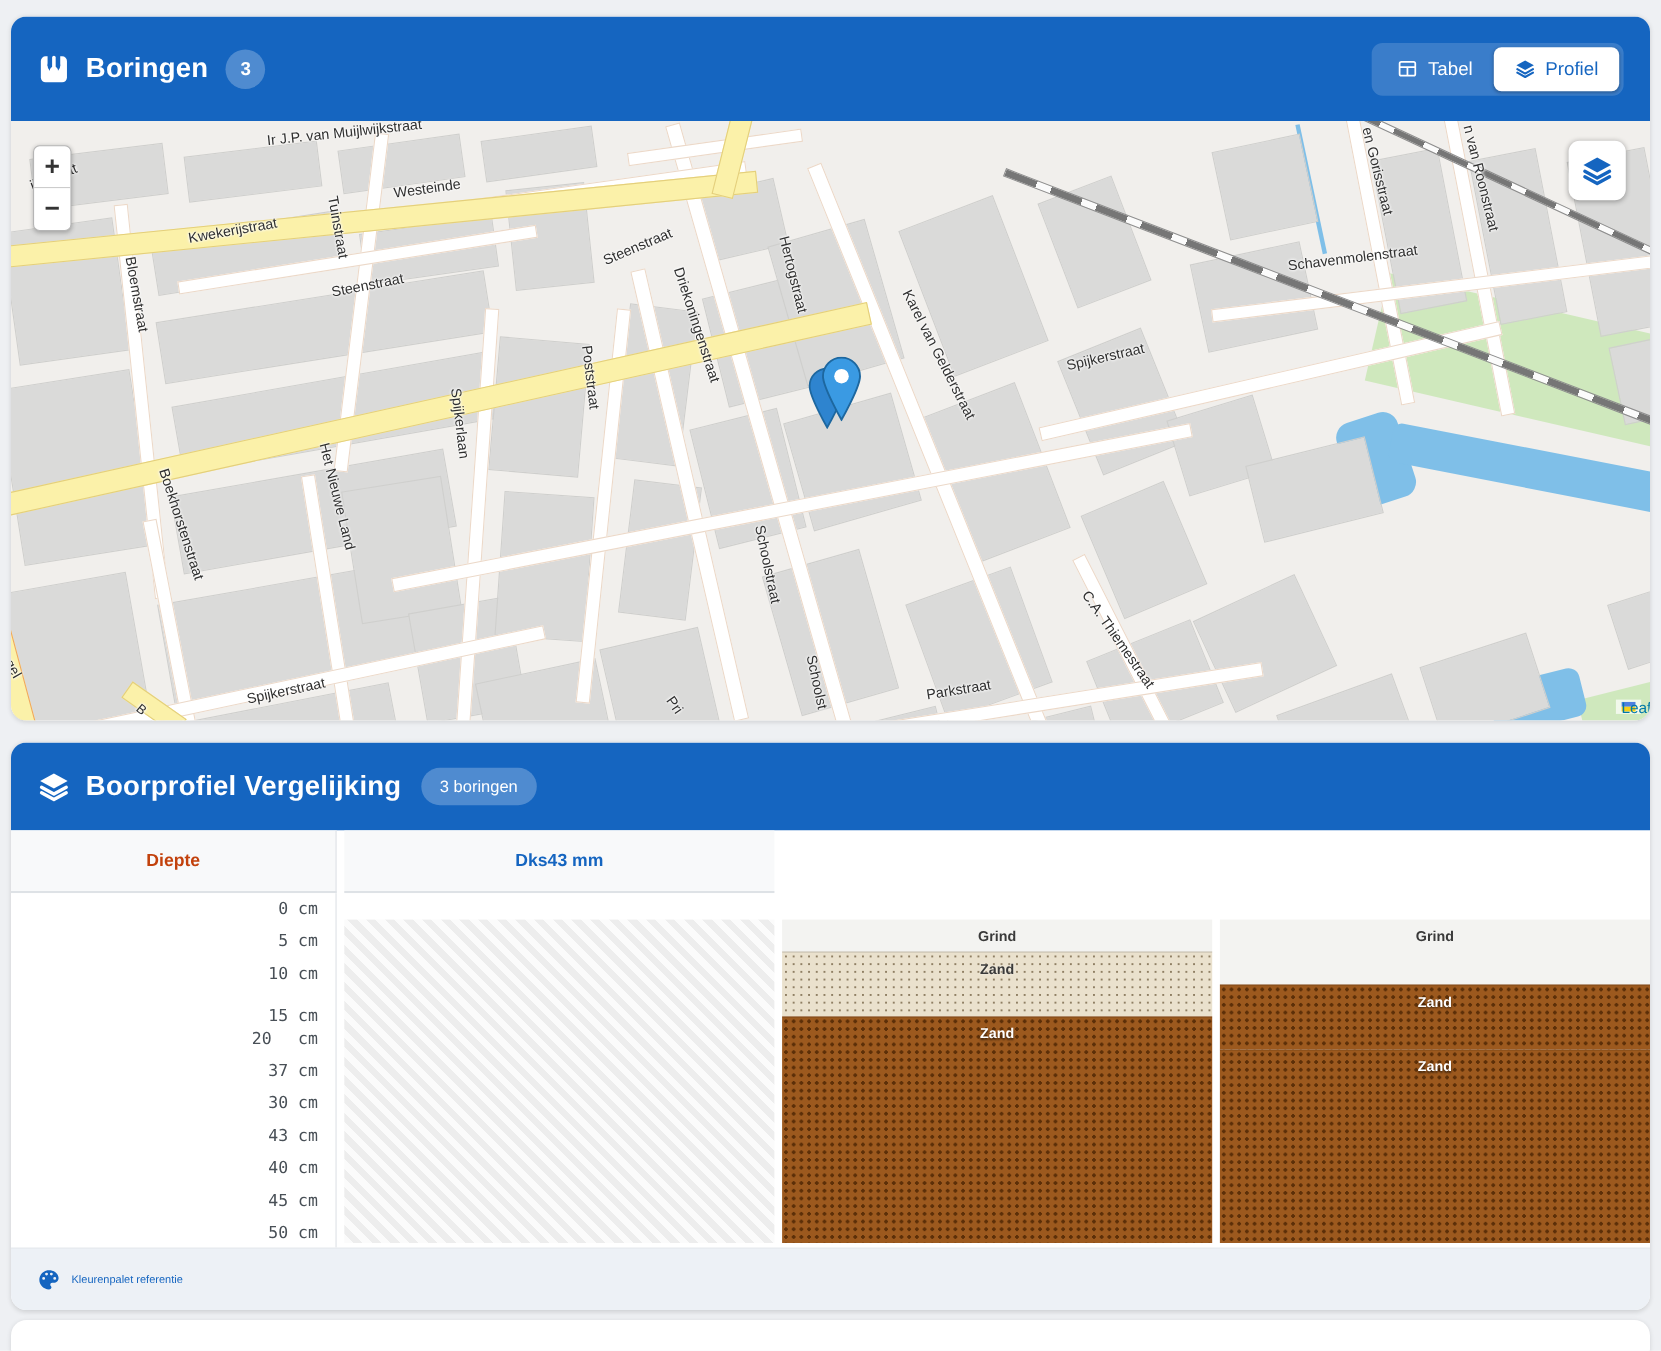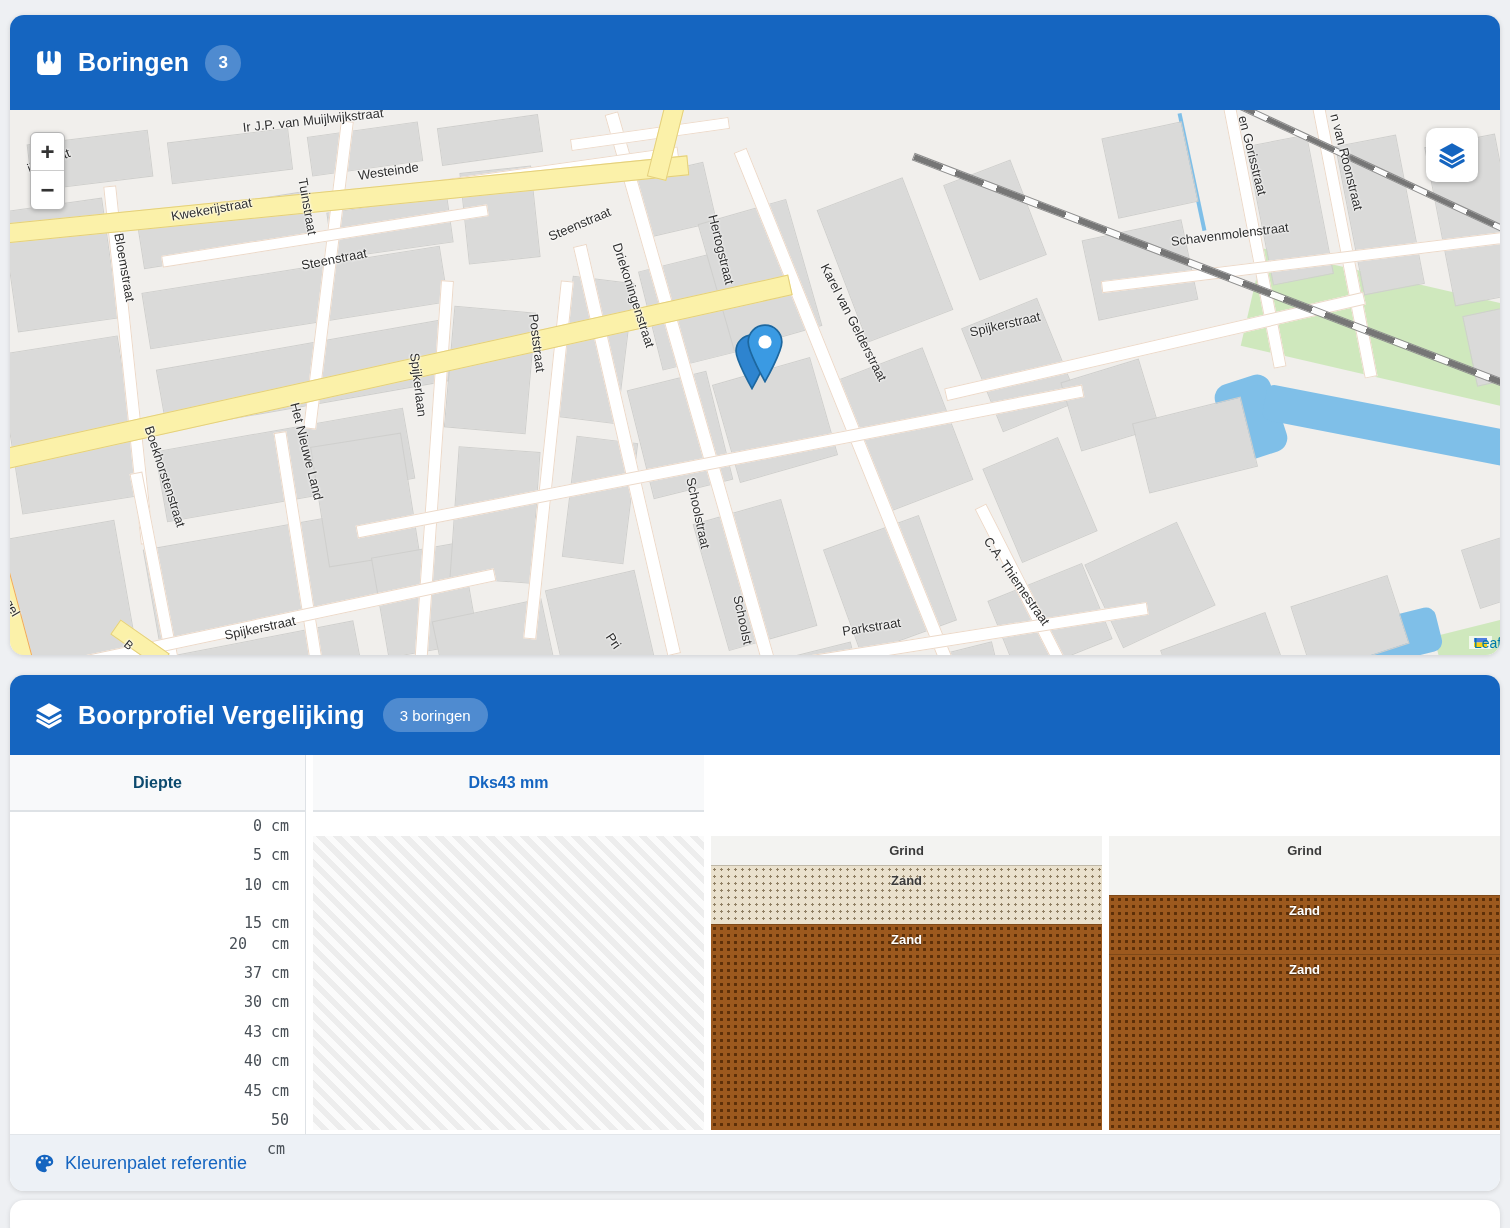--- a/index.html
+++ b/index.html
@@ -86,21 +86,21 @@
   .marker svg { position:static; display:block; }
 
   
   .gridrow { display:grid; grid-template-columns:296px 1fr 1fr 1fr; column-gap:7px; }
   .thead { background:#fff; }
   .thead .cell {
     background:#f8f9fa; height:57px; display:flex; align-items:center;
     justify-content:center; font-size:16px; font-weight:bold; color:#1565c0;
     border-bottom:2px solid #dee2e6;
   }
-  .thead .cell.depth { color:#0c4a6e; border-right:1px solid #dee2e6; }
+  .thead .cell.depth { color:#c2410c; border-right:1px solid #dee2e6; }
   .tbody { position:relative; height:322px; background:#fff; }
   .tbody .cell { position:relative; height:322px; }
   .tbody .cell.depth { border-right:1px solid #dee2e6; }
   .tick { position:absolute; right:16px; height:20px; line-height:20px;
     font-family:"DejaVu Sans Mono", monospace; font-size:15px; color:#495057;
     display:flex; gap:9px; }
   .tick .num { display:inline-block; min-width:22px; text-align:right; }
   .bars { position:absolute; left:0; right:0; top:24px; height:246px; }
   .layer { position:absolute; left:0; right:0; overflow:hidden; }
   .layer + .layer { border-top:1px solid rgba(0,0,0,.18); }
@@ -115,21 +115,21 @@
   .tx-zand_bruin { background-color:#9c591e;
     background-image:radial-gradient(#5c2f08 1.4px, transparent 1.6px);
     background-size:7px 7px; }
   .tx-zand_bruin .mat { color:#fff; text-shadow:0 1px 2px rgba(0,0,0,.65); }
   .no-data { position:absolute; left:0; right:0; top:0; height:294px;
     background:repeating-linear-gradient(45deg,#fbfbfb 0 6px,#ededed 6px 12px); }
 
   .tfoot { background:#edf1f6; border-top:1px solid #e2e6ea; height:57px;
     display:flex; align-items:center; padding:0 24px; }
   .palette-link { display:flex; align-items:center; gap:10px; color:#1565c0;
-    font-size:18px; text-decoration:none; cursor:pointer; }
+    font-size:10px; text-decoration:none; cursor:pointer; }
 
   .bottom-card { margin-top:9px; background:#fff; border-radius:14px;
     height:40px; box-shadow:0 1px 5px rgba(0,0,0,.12); }
 
   .gap { height:20px; }
 </style>
 </head>
 <body>
 
 <div class="page">
@@ -139,20 +139,38 @@
       <svg class="ph-icon" viewBox="0 0 24 24">
         <rect x="2.5" y="2.5" width="19" height="19" rx="3.5" fill="#fff"></rect>
         <rect x="7.4" y="0" width="9.2" height="9.5" fill="#1565c0"></rect>
         <circle cx="12" cy="9.5" r="4.6" fill="#1565c0"></circle>
         <rect x="10.7" y="2.2" width="2.6" height="10" rx="1.3" fill="#fff"></rect>
         <circle cx="12" cy="13" r="3" fill="#fff"></circle>
       </svg>
       <span class="ph-title">Boringen</span>
       <span class="badge-circle">3</span>
       <span class="spacer"></span>
+      <div class="seg">
+        <button>
+          <svg class="bicon" viewBox="0 0 24 24" fill="none" stroke="#fff" stroke-width="2">
+            <rect x="3" y="4" width="18" height="16" rx="2"></rect>
+            <line x1="3" y1="10" x2="21" y2="10"></line>
+              <line x1="12" y1="10" x2="12" y2="20"></line>
+          </svg>
+          <span>Tabel</span>
+        </button>
+        <button class="active">
+          <svg class="bicon" viewBox="0 0 24 24">
+            <path d="M12 2.5 22 8l-10 5.5L2 8Z" fill="#1565c0"></path>
+            <path d="M3 12.5 12 17.5 21 12.5" fill="none" stroke="#1565c0" stroke-width="2.4" stroke-linecap="round" stroke-linejoin="round"></path>
+            <path d="M3 16.5 12 21.5 21 16.5" fill="none" stroke="#1565c0" stroke-width="2.4" stroke-linecap="round" stroke-linejoin="round"></path>
+          </svg>
+          <span>Profiel</span>
+        </button>
+      </div>
     </div>
 
     <div class="map" id="map">
       <div class="map-zoom">
         <div>+</div>
         <div>−</div>
       </div>
       <div class="layers-btn">
         <svg viewBox="0 0 24 24">
           <path d="M12 2.5 22 8l-10 5.5L2 8Z" fill="#1565c0"></path>
@@ -344,21 +362,21 @@
             <span>cm</span>
           </div>
           <div class="tick" style="top: 239.2px;">
             <span class="num">40</span>
             <span>cm</span>
           </div>
           <div class="tick" style="top: 268.6px;">
             <span class="num">45</span>
             <span>cm</span>
           </div>
-          <div class="tick" style="top: 298px; flex-direction: column;">
+          <div class="tick" style="top: 298px;">
             <span class="num">50</span>
             <span>cm</span>
           </div>
         </div>
     <div class="cell">
           <div class="bars">
             <div class="no-data"></div>
           </div>
         </div>
         <div class="cell">

